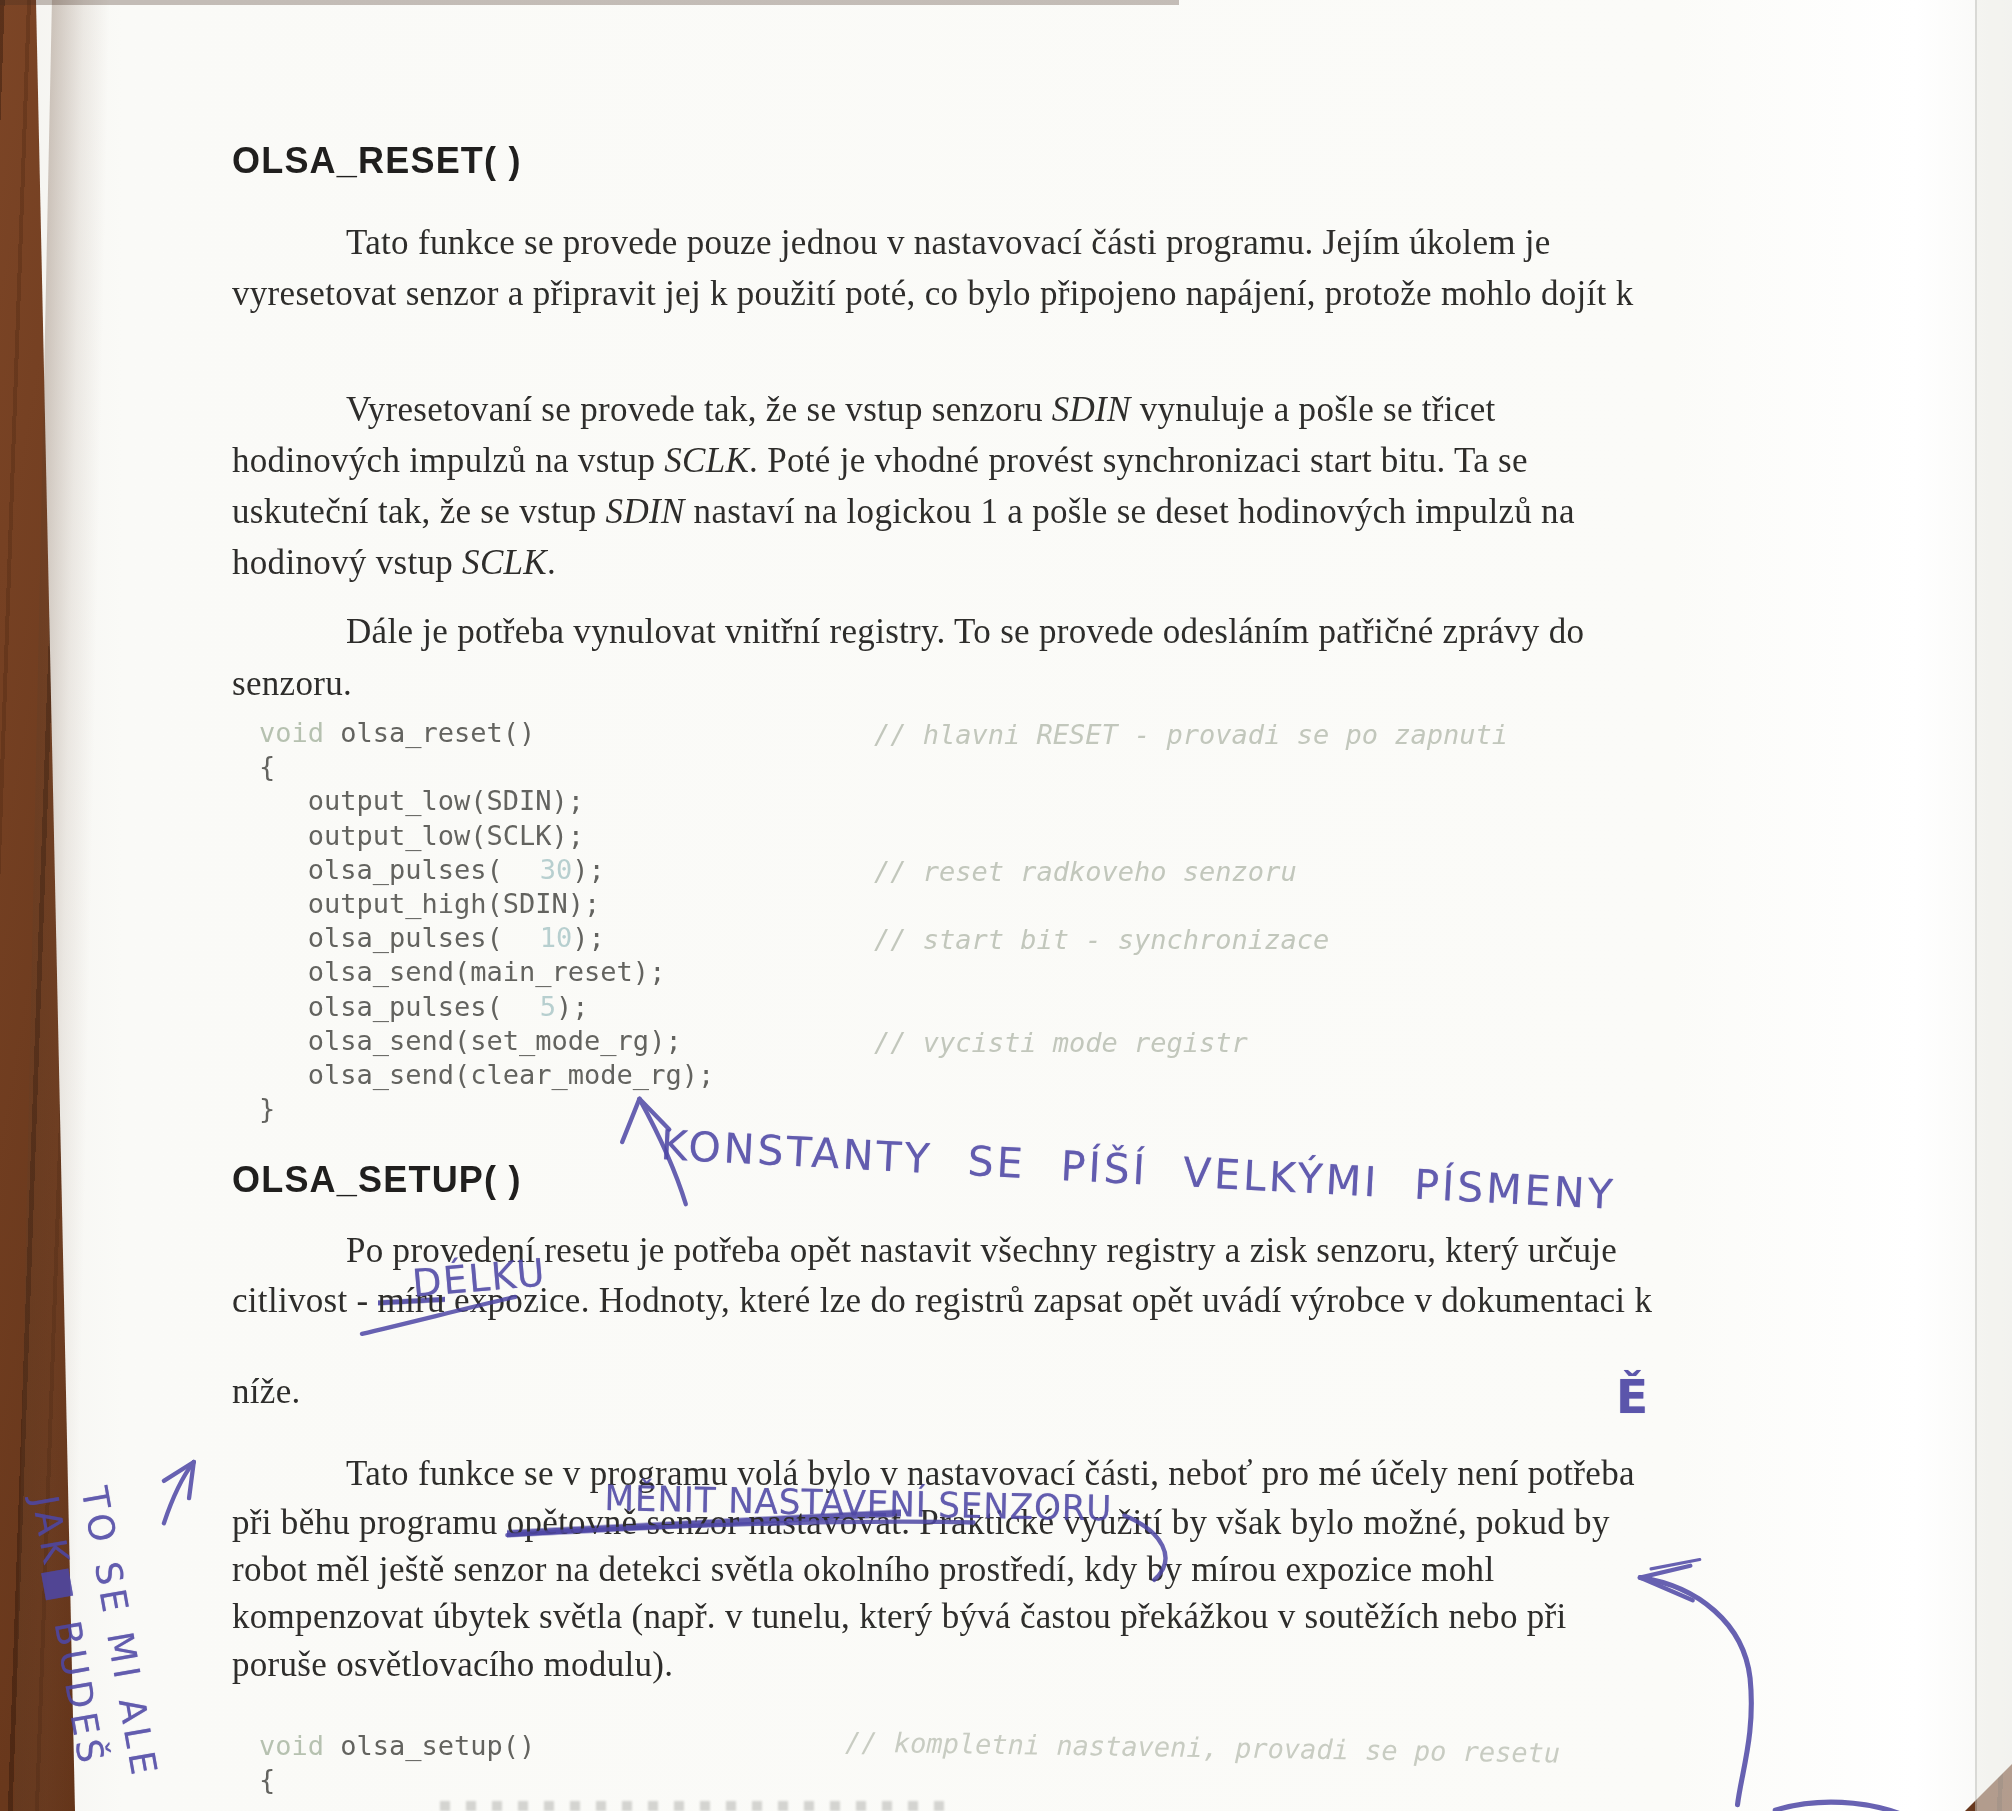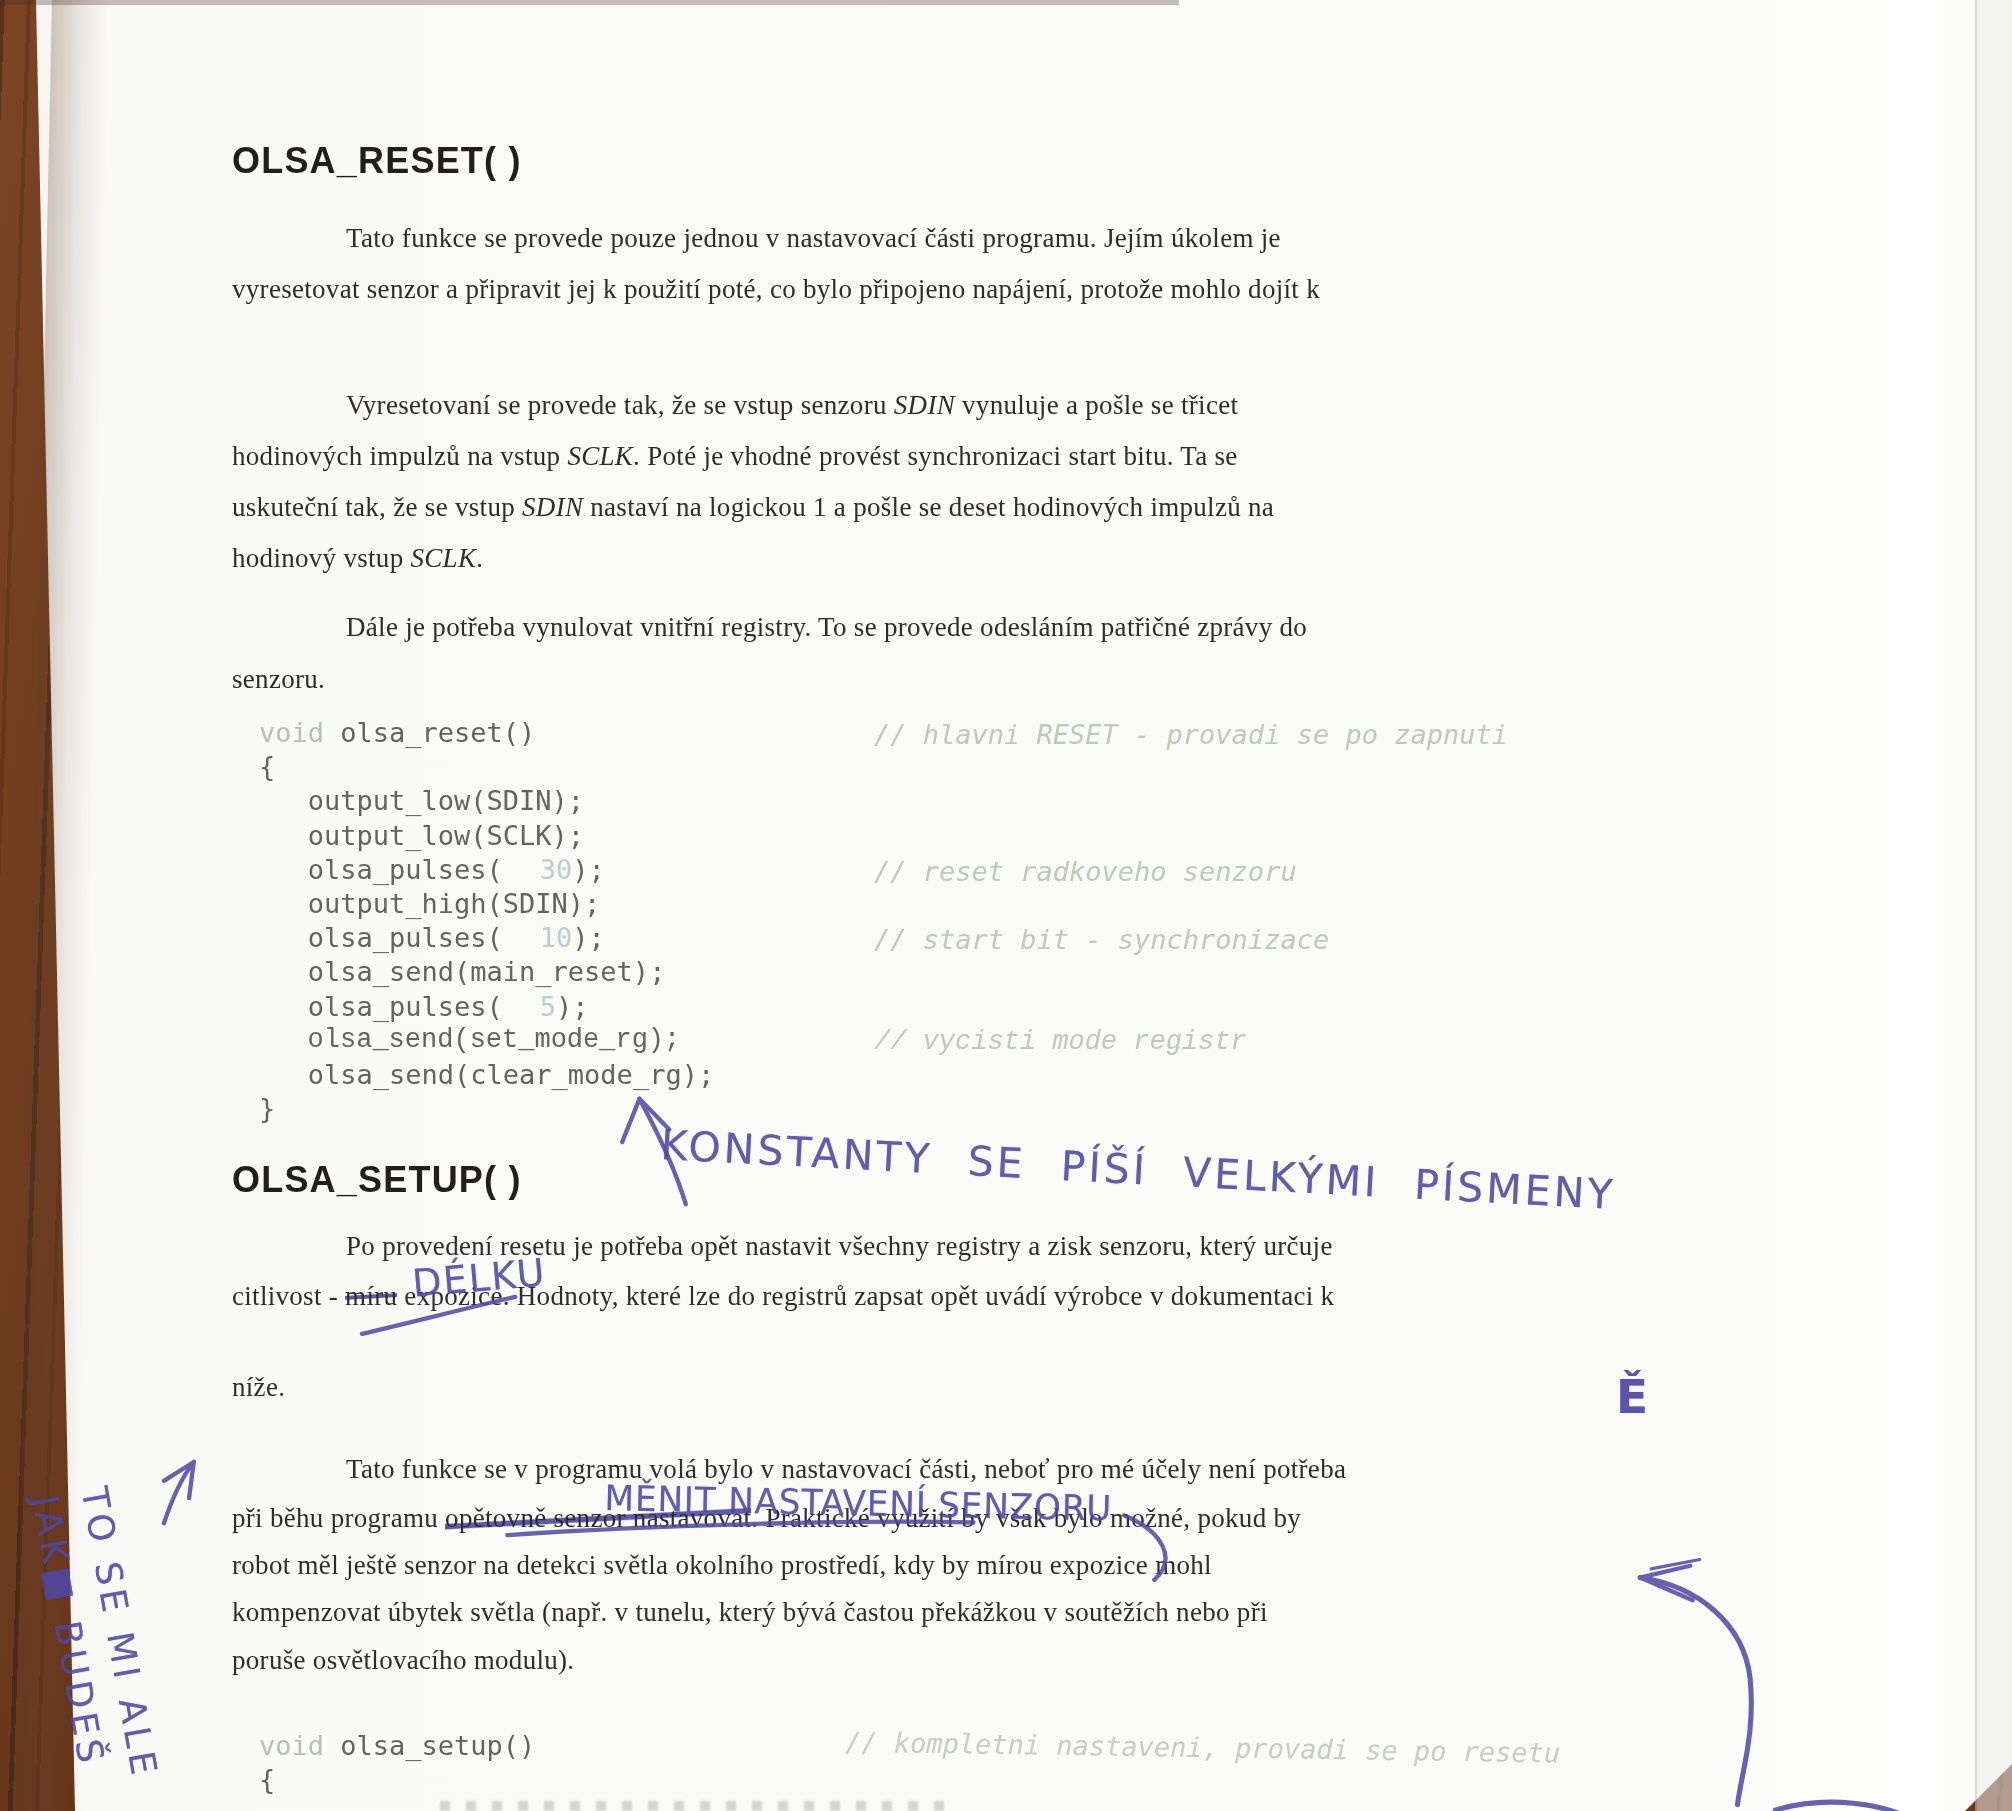--- a/index.html
+++ b/index.html
@@ -9,21 +9,21 @@
       linear-gradient(100deg,#7c4526 0%,#5d3016 22%,#7a4828 45%,#4e2713 70%,#6b3a1f 100%);
     font-family:"Liberation Serif", serif;padding-left:25px;}
   .paper{position:absolute;inset:0;background:linear-gradient(90deg,#f4f3ef 0%,#fafaf7 6%,#fbfbf8 82%,#ffffff 94%,#f5f5f2 100%);
     clip-path:polygon(36px 0px, 2013px 0px, 2013px 1763px, 1965px 1811px, 75px 1811px);}
   .left-shade{position:absolute;left:33px;top:0;width:58px;height:1811px;
     background:linear-gradient(90deg,rgba(94,62,40,.28),rgba(120,90,70,.10) 55%,rgba(0,0,0,0));transform:skewX(-1.2deg);}
   .top-edge{position:absolute;left:0;top:0;width:1179px;height:4.7px;background:rgba(70,48,34,.30);}
   .crease{position:absolute;left:1975px;top:0;width:2.4px;height:1811px;background:rgba(190,190,184,.55);}
   .right-strip{position:absolute;left:1977px;top:0;width:35px;height:1811px;background:rgba(238,238,234,.55);}
 
-  .t{position:absolute;white-space:nowrap;color:#2e2d2b;font-size:27px;letter-spacing:0.3px;}
+  .t{position:absolute;white-space:nowrap;color:#2e2d2b;font-size:35px;letter-spacing:0.3px;}
   .title{position:absolute;white-space:nowrap;color:#201f1e;font-family:"Liberation Sans",sans-serif;
     font-weight:bold;font-size:36px;letter-spacing:1.2px;}
   .struck{background:linear-gradient(177deg, rgba(0,0,0,0) 44%, rgba(78,71,165,.9) 47%, rgba(78,71,165,.9) 56%, rgba(0,0,0,0) 59%);}
 
   .code{position:absolute;left:259px;font-family:"DejaVu Sans Mono","Liberation Mono",monospace;
     font-size:27px;color:#63635f;}
   .code-line{position:absolute;left:0;white-space:pre;width:1651px;}
   .kw{color:#b6c1b0;text-align:right;}
   .num{color:#b7cfcf;margin-left:37px;}
   .cmt{position:absolute;left:615px;top:1.6px;color:#c2c7bc;font-style:italic;white-space:pre;}
@@ -69,21 +69,21 @@
   <div id="code-reset" class="code" style="top:717px;height:409px;width:1651px">
       <div class="code-line" style="top: 0px;"><span class="kw">void</span> olsa_reset()<span class="cmt">// hlavni RESET - provadi se po zapnuti</span></div>
       <div class="code-line" style="top: 34px;">{</div>
       <div class="code-line" style="top: 68px;">   output_low(SDIN);</div>
       <div class="code-line" style="top: 103px;">   output_low(SCLK);</div>
       <div class="code-line" style="top: 137px;">   olsa_pulses(<span class="num">30</span>);<span class="cmt">// reset radkoveho senzoru</span></div>
       <div class="code-line" style="top: 171px;">   output_high(SDIN);</div>
       <div class="code-line" style="top: 205px;">   olsa_pulses(<span class="num">10</span>);<span class="cmt">// start bit - synchronizace</span></div>
       <div class="code-line" style="top: 239px;">   olsa_send(main_reset);</div>
       <div class="code-line" style="top: 274px;">   olsa_pulses(<span class="num">5</span>);</div>
-      <div class="code-line" style="top: 308px; font-family: Liberation Mono, monospace;">   olsa_send(set_mode_rg);<span class="cmt">// vycisti mode registr</span></div>
+      <div class="code-line" style="top: 308px;">   olsa_send(set_mode_rg);<span class="cmt">// vycisti mode registr</span></div>
       <div class="code-line" style="top: 342px;">   olsa_send(clear_mode_rg);</div>
       <div class="code-line" style="top: 376px;">}</div>
     </div>
 
   <div class="title" style="left:232px;top:1159px">OLSA_SETUP( )</div>
 
   <div class="t rich" style="left:346px;top:1231px">Po provedení resetu je potřeba opět nastavit všechny registry a zisk senzoru, který určuje</div>
   <div class="t" style="left:232px;top:1281px"><span class="rich">citlivost - </span><span class="struck rich">míru</span><span class="rich"> expozice. Hodnoty, které lze do registrů zapsat opět uvádí výrobce v dokumentaci k</span></div>
   <div class="t rich" style="left:232px;top:1372px">níže.</div>
 

